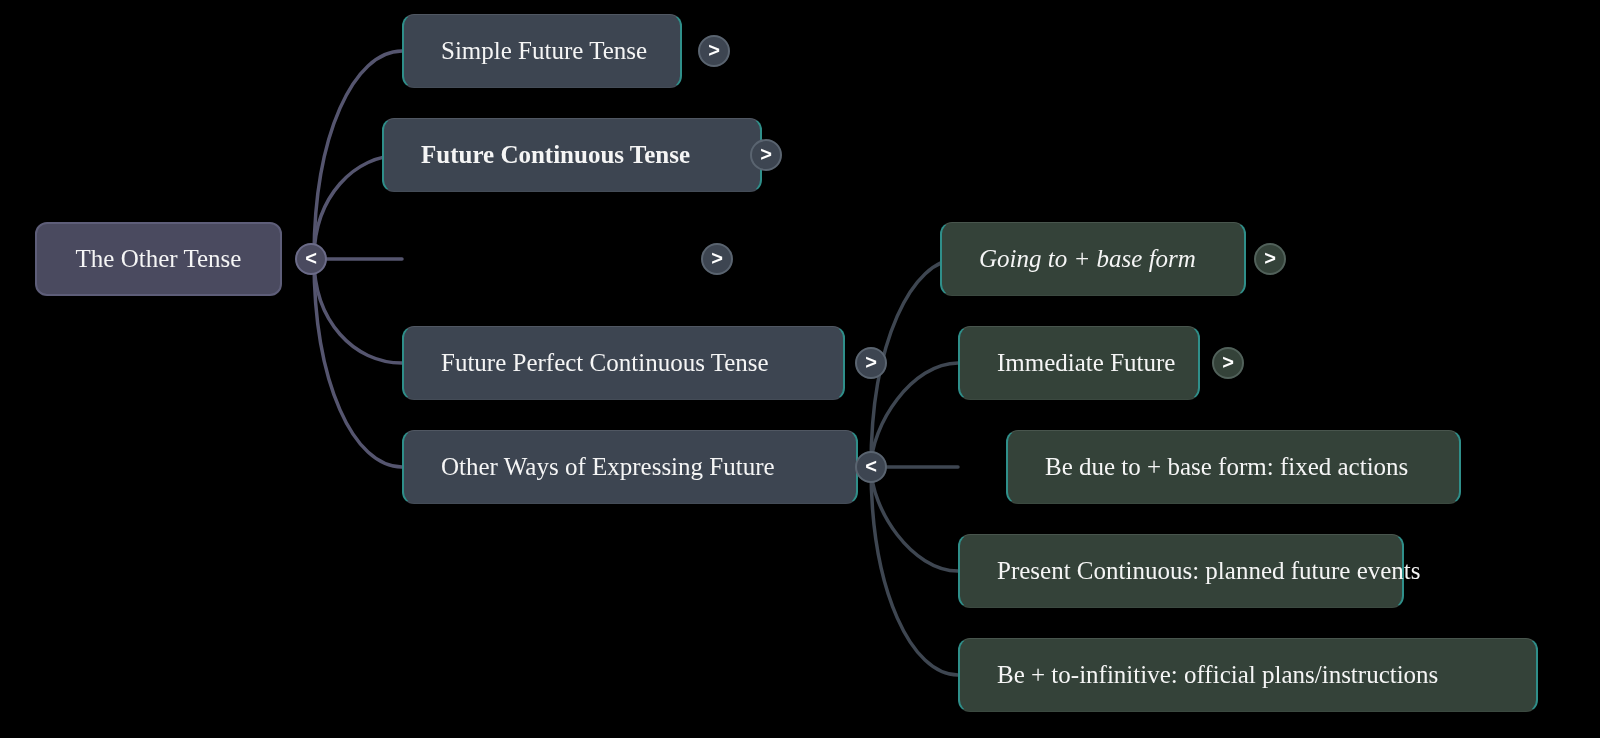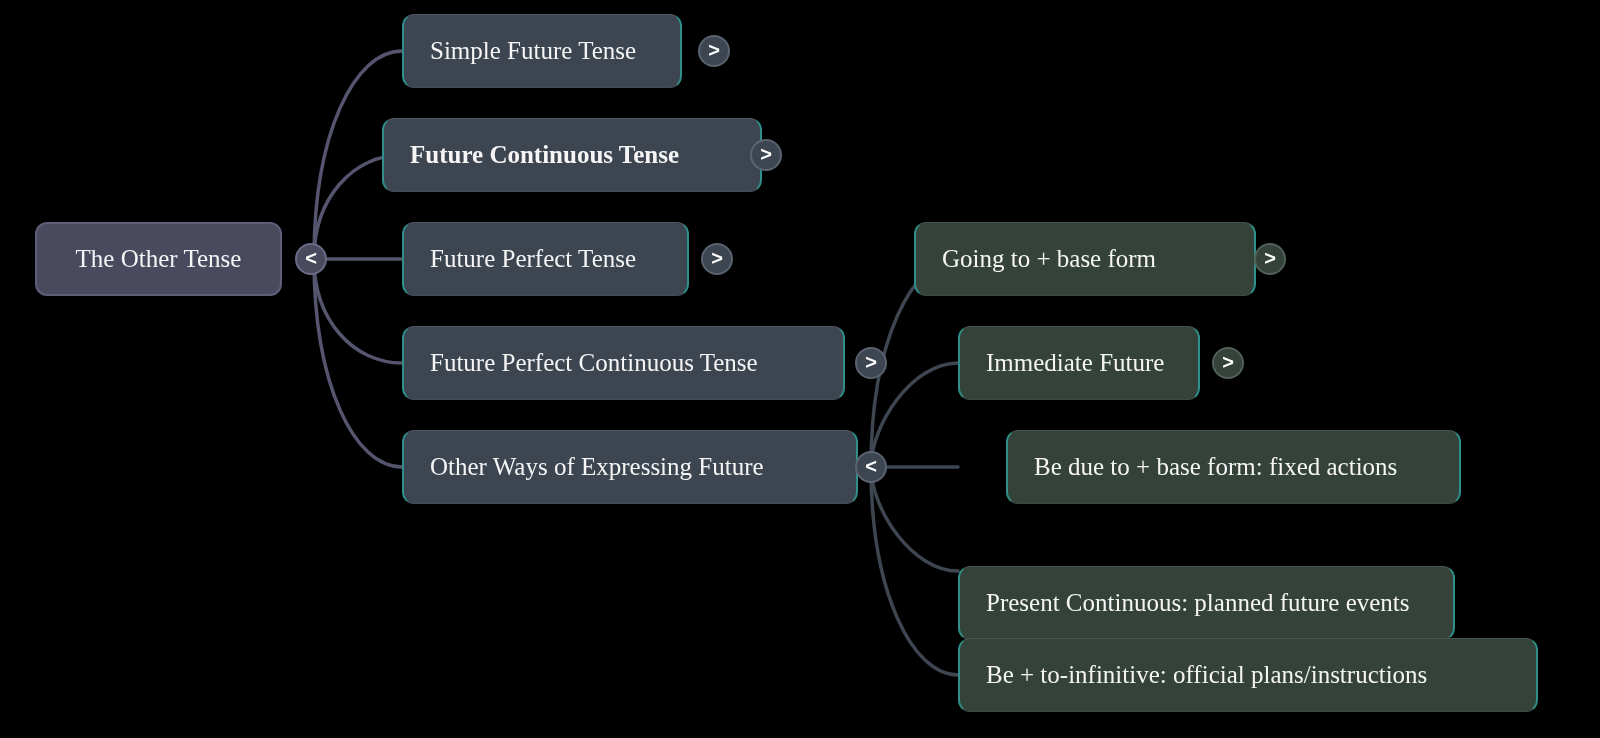--- a/index.html
+++ b/index.html
@@ -16,21 +16,21 @@
   svg.links path.root-link   { stroke: var(--root-link, #55556f); }
   svg.links path.branch-link { stroke: var(--branch-link, #3e4651); }
 
   .node {
     position: absolute;
     height: 74px;
     box-sizing: border-box;
     border-radius: 12px;
     display: flex;
     align-items: center;
-    padding: 0 26px;
+    padding: 0 37px;
     white-space: nowrap;
     font-size: 25px;
     color: var(--text, #f5f5f5);
     z-index: 2;
     cursor: default;
     border-top: 1px solid rgba(255,255,255,0.10);
     border-bottom: 1px solid rgba(255,255,255,0.04);
     border-left: 2px solid var(--edge-accent, #2f8f8a);
     border-right: 2px solid var(--edge-accent, #2f8f8a);
   }
@@ -93,60 +93,57 @@
     <span>&gt;</span>
   </div>
 
   <div class="node node--branch" style="left:382px; top:118px; width:380px;font-weight:bold;">
     <span>Future Continuous Tense</span>
   </div>
   <div class="toggle toggle--branch" style="left:750px; top:139px;">
     <span>&gt;</span>
   </div>
 
-  <div class="node node--branch" style="left:402px; top:222px; width:287px;">
-    <span>Future Perfect Tense</span>
-  </div>
   <div class="toggle toggle--branch" style="left:701px; top:243px;">
     <span>&gt;</span>
   </div>
 
   <div class="node node--branch" style="left:402px; top:326px; width:443px;text-align:right;">
     <span>Future Perfect Continuous Tense</span>
   </div>
   <div class="toggle toggle--branch" style="left:855px; top:347px;">
     <span>&gt;</span>
   </div>
 
   <div class="node node--branch" style="left:402px; top:430px; width:456px;">
     <span>Other Ways of Expressing Future</span>
   </div>
   <div class="toggle toggle--branch" style="left:855px; top:451px;">
     <span>&lt;</span>
   </div>
 
-  <div class="node node--leaf" style="left:914px; top:222px; width:342px;">
+  <div class="node node--leaf" style="left:940px; top:222px; width:306px;font-style:italic;">
     <span>Going to + base form</span>
   </div>
   <div class="toggle toggle--leaf" style="left:1254px; top:243px;">
     <span>&gt;</span>
   </div>
 
   <div class="node node--leaf" style="left:958px; top:326px; width:242px;">
     <span>Immediate Future</span>
   </div>
   <div class="toggle toggle--leaf" style="left:1212px; top:347px;">
     <span>&gt;</span>
   </div>
 
   <div class="node node--leaf" style="left:958px; top:430px; width:455px;margin-left:48px;">
     <span>Be due to + base form: fixed actions</span>
   </div>
 
-  <div class="node node--leaf" style="left:958px; top:534px; width:497px;margin-top:32px;">
+  <div class="node node--leaf" style="left:958px; top:534px; width:446px;">
     <span>Present Continuous: planned future events</span>
   </div>
 
   <div class="node node--leaf" style="left:958px; top:638px; width:580px;">
     <span>Be + to-infinitive: official plans/instructions</span>
   </div>
 
 </div>
 
 </body></html>

